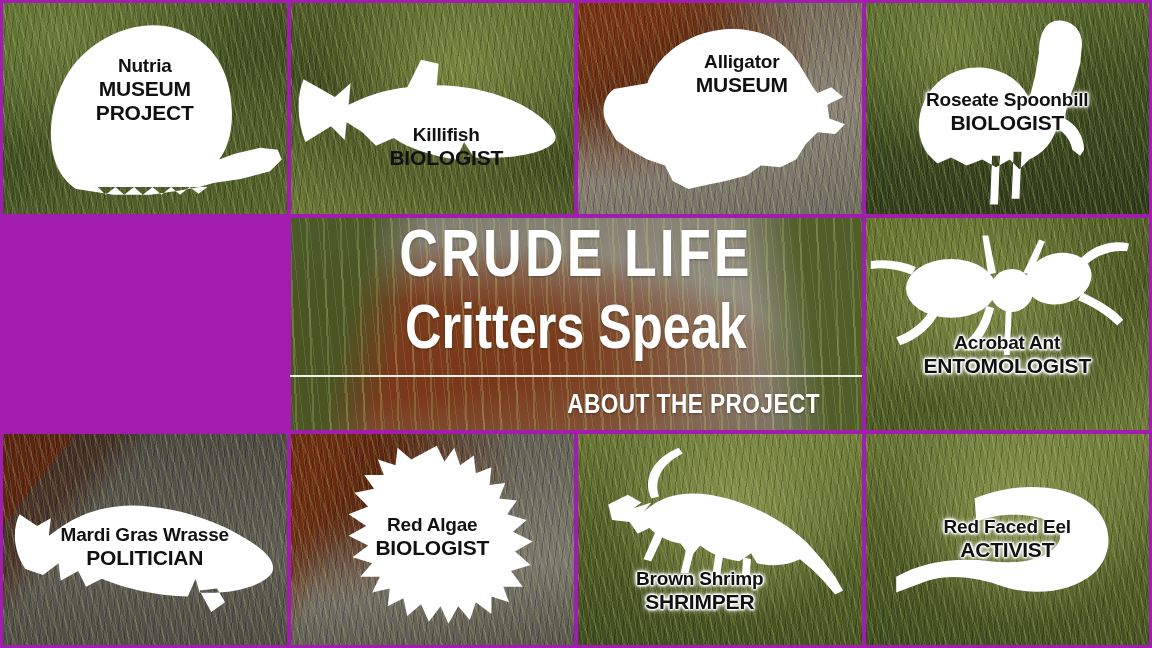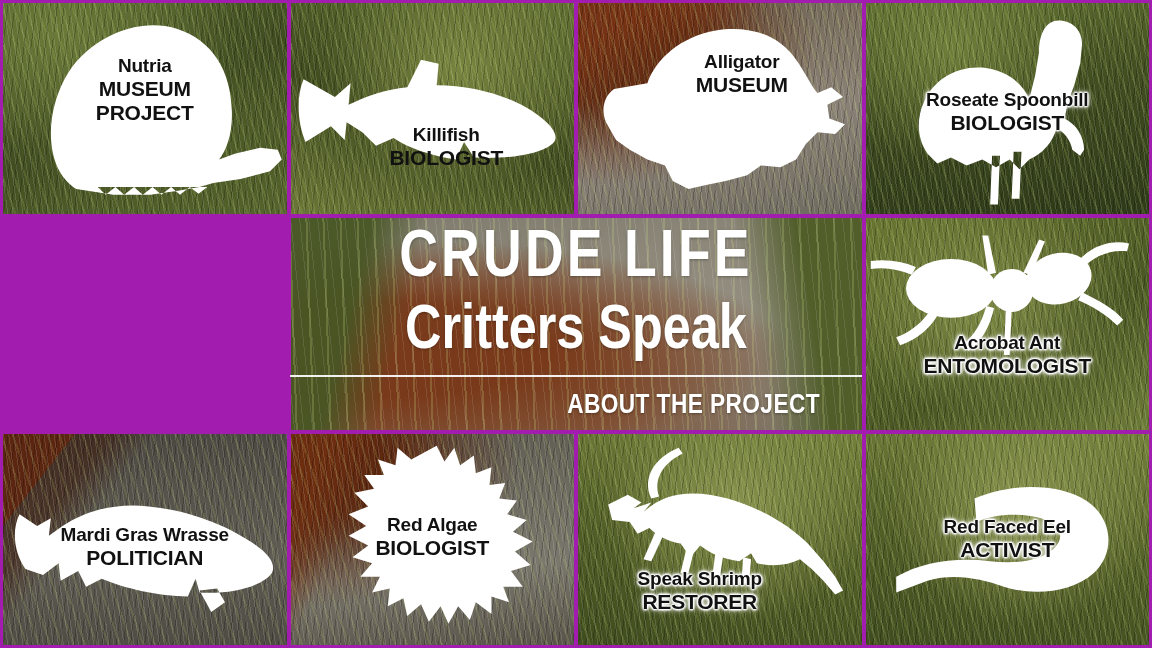--- a/index.html
+++ b/index.html
@@ -313,22 +313,22 @@
                  L238,138 L226,128 C214,134 198,136 182,132 L176,122 L164,130
                  C148,128 134,122 124,114 L114,126 L104,112 C92,110 80,104 72,96
                  L60,102 L52,90 L34,88 Z"></path>
         <path d="M74,66 C64,44 78,24 102,14 L106,20 C86,30 76,46 82,64 Z"></path>
         <path d="M80,96 L66,128 L74,130 L88,100 Z"></path>
         <path d="M112,108 L104,142 L112,142 L120,110 Z"></path>
         <path d="M140,118 L136,148 L144,148 L148,120 Z"></path>
         <path d="M168,126 L166,152 L174,152 L176,128 Z"></path>
       </svg>
       <div class="cap glow" style="left:0;right:40px;top:134px;">
-        <span class="l1">Speak Shrimp</span>
-        <span class="l2">RESTORER</span>
+        <span class="l1">Brown Shrimp</span>
+        <span class="l2">SHRIMPER</span>
       </div>
     </div>
 
     <div class="tile">
       <div class="ph g5"></div>
       <svg class="sil" viewBox="0 0 288 216" style="left:0;top:0;width:100%;height:100%">
         <path d="M110,66 C146,50 196,50 224,68 C252,86 254,122 232,142
                  C210,162 170,166 140,156 C116,148 90,142 62,150 L30,162 L30,146
                  C58,130 92,126 126,130 C152,133 176,130 190,118
                  C204,106 198,92 178,86 C156,80 128,82 112,90 Z"></path>

